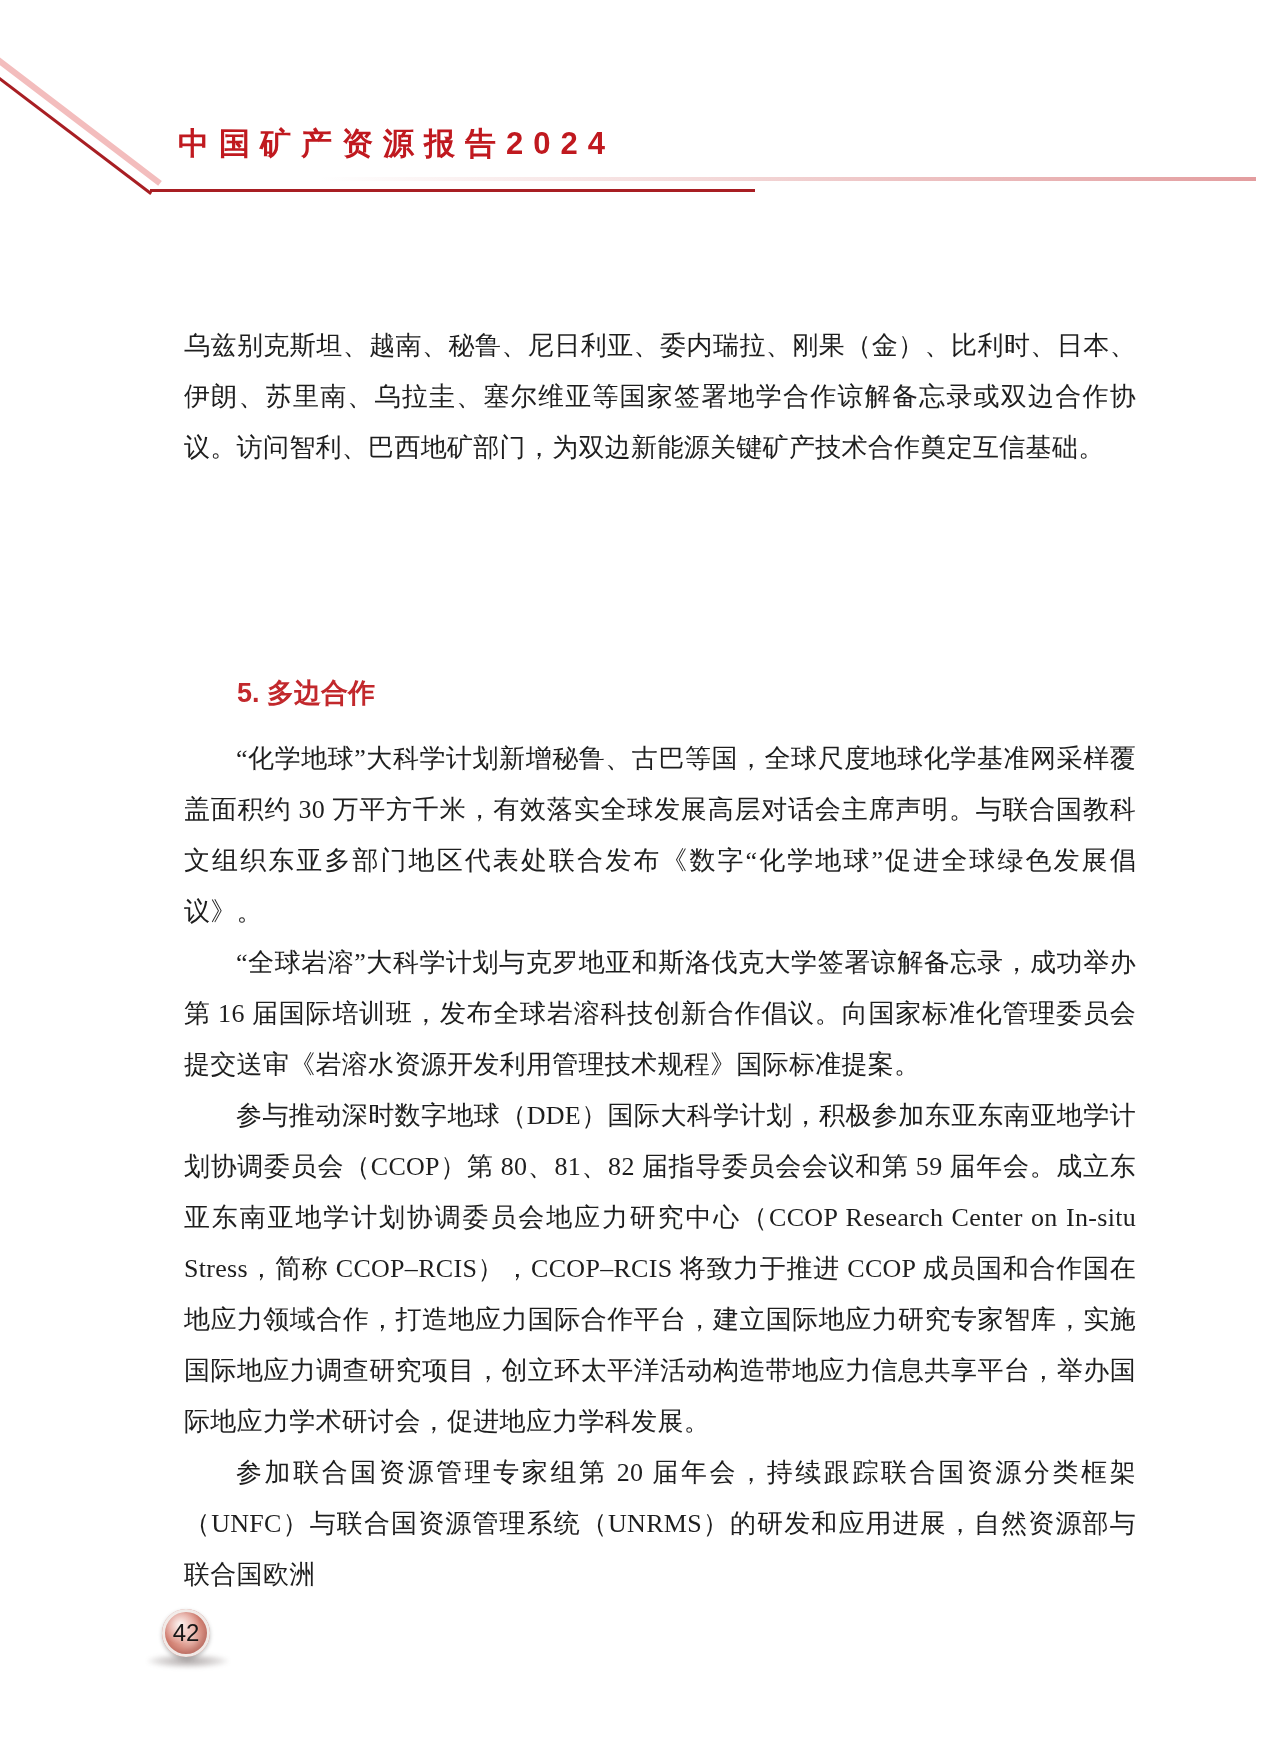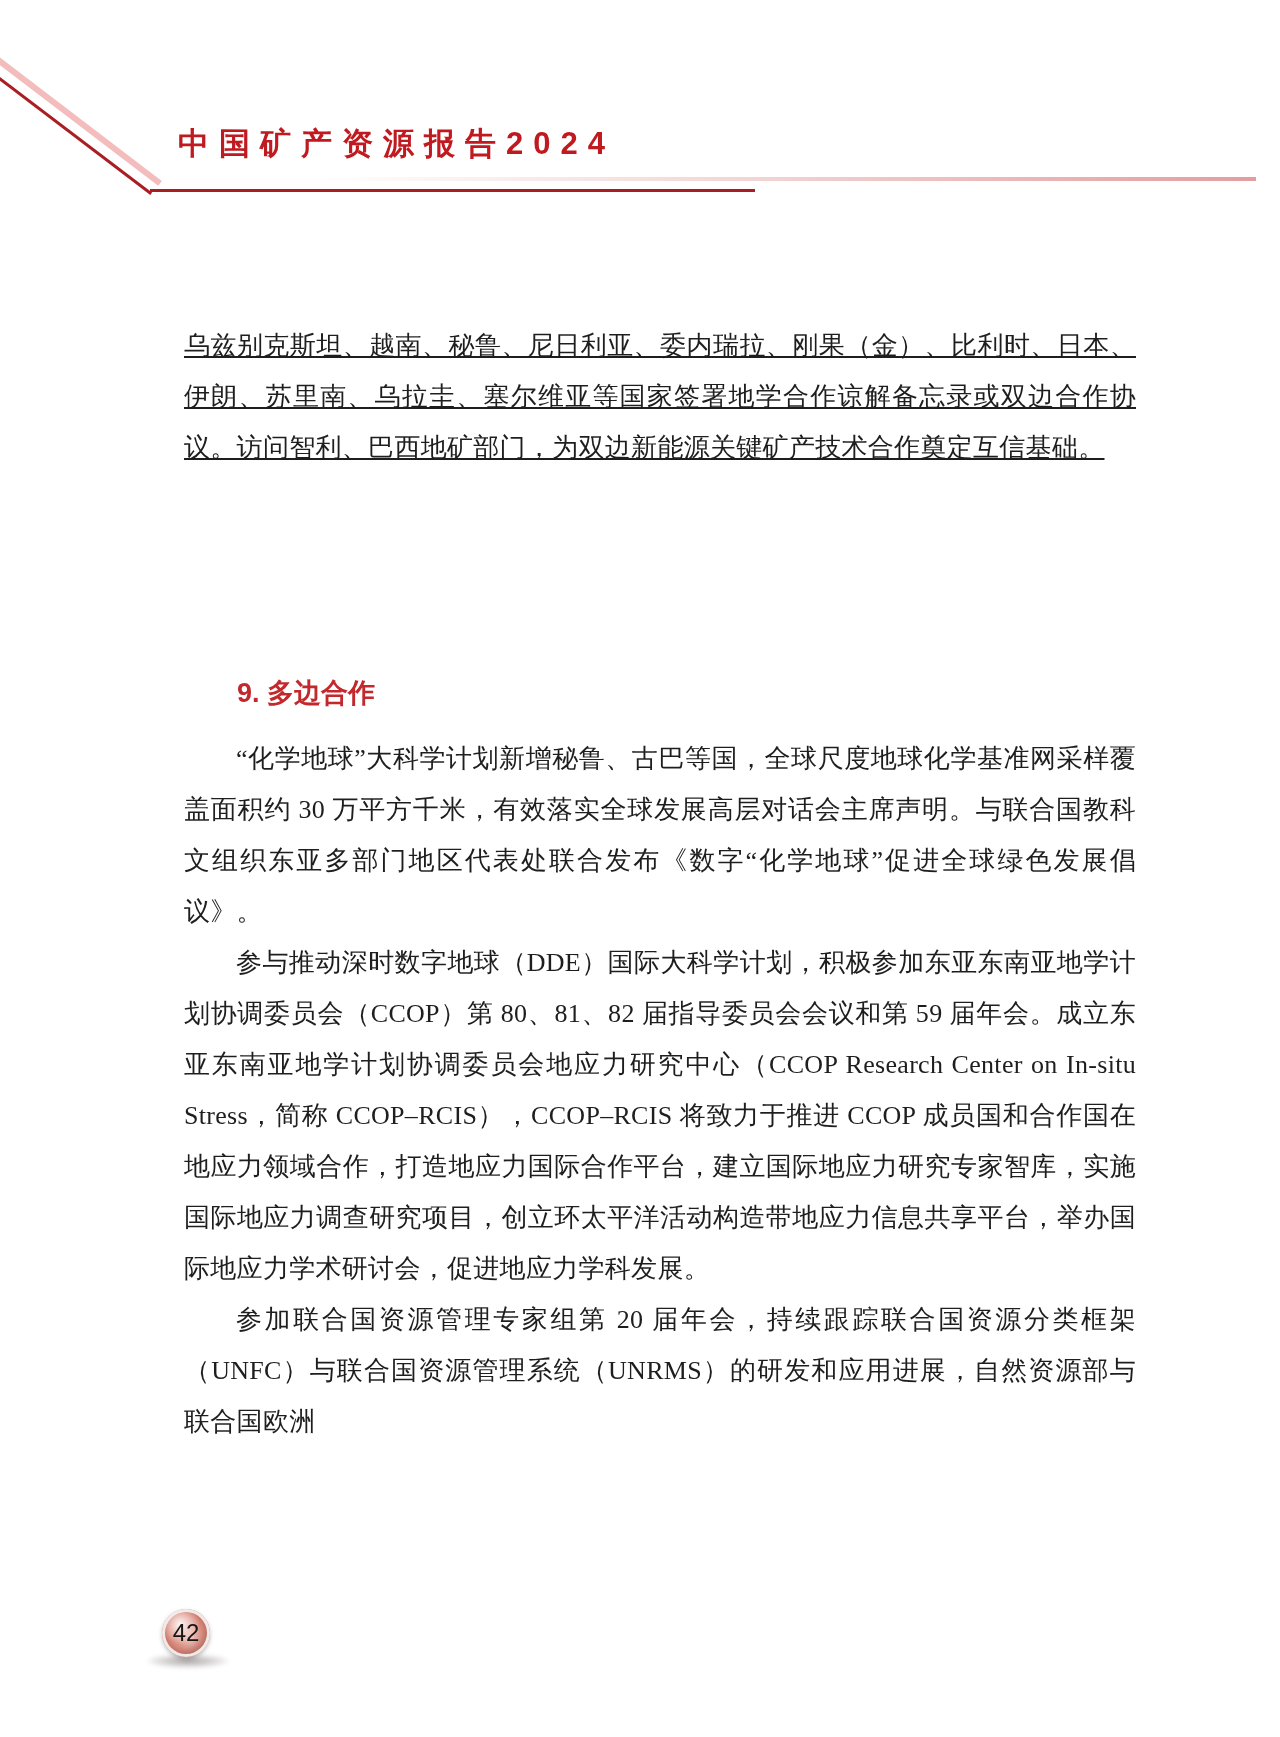--- a/index.html
+++ b/index.html
@@ -61,21 +61,21 @@
     position:absolute; left:184px;
     width:952px;
     font-size:26px;
     line-height:51px;
     text-align:justify;
     letter-spacing:0.3px;
   }
   .block-top{ top:320px; }
   .block-section{ top:733px; }
   .para{ text-indent:2em; }
-  .para.no-indent{ text-indent:0;text-decoration:underline; }
+  .para.no-indent{ text-indent:0; }
   .section-heading{
     position:absolute; left:237px; top:679px;
     font-family:"Liberation Sans","DejaVu Sans",sans-serif;
     font-weight:600;
     font-size:27px;
     line-height:29px;
     color:var(--heading_red);
     white-space:nowrap;
   }
   
@@ -113,24 +113,25 @@
   <div class="diag-pink"></div>
   <div class="diag-red"></div>
   <div class="hline-pink"></div>
   <div class="hline-red"></div>
   <div class="report-title">中国矿产资源报告2024</div>
 
   <div class="text-block block-top">
     <p class="para no-indent">乌兹别克斯坦、越南、秘鲁、尼日利亚、委内瑞拉、刚果（金）、比利时、日本、伊朗、苏里南、乌拉圭、塞尔维亚等国家签署地学合作谅解备忘录或双边合作协议。访问智利、巴西地矿部门，为双边新能源关键矿产技术合作奠定互信基础。</p>
   </div>
 
-  <div class="section-heading">9. 多边合作</div>
+  <div class="section-heading">5. 多边合作</div>
 
   <div class="text-block block-section">
     <p class="para">“化学地球”大科学计划新增秘鲁、古巴等国，全球尺度地球化学基准网采样覆盖面积约 30 万平方千米，有效落实全球发展高层对话会主席声明。与联合国教科文组织东亚多部门地区代表处联合发布《数字“化学地球”促进全球绿色发展倡议》。</p>
+    <p class="para">“全球岩溶”大科学计划与克罗地亚和斯洛伐克大学签署谅解备忘录，成功举办第 16 届国际培训班，发布全球岩溶科技创新合作倡议。向国家标准化管理委员会提交送审《岩溶水资源开发利用管理技术规程》国际标准提案。</p>
     <p class="para">参与推动深时数字地球（DDE）国际大科学计划，积极参加东亚东南亚地学计划协调委员会（CCOP）第 80、81、82 届指导委员会会议和第 59 届年会。成立东亚东南亚地学计划协调委员会地应力研究中心（CCOP Research Center on In-situ Stress，简称 CCOP–RCIS），CCOP–RCIS 将致力于推进 CCOP 成员国和合作国在地应力领域合作，打造地应力国际合作平台，建立国际地应力研究专家智库，实施国际地应力调查研究项目，创立环太平洋活动构造带地应力信息共享平台，举办国际地应力学术研讨会，促进地应力学科发展。</p>
     <p class="para">参加联合国资源管理专家组第 20 届年会，持续跟踪联合国资源分类框架（UNFC）与联合国资源管理系统（UNRMS）的研发和应用进展，自然资源部与联合国欧洲</p>
   </div>
 
   <div class="sphere-shadow"></div>
   <div class="page-sphere">
     <span class="page-number">42</span>
   </div>
 
 </div>

